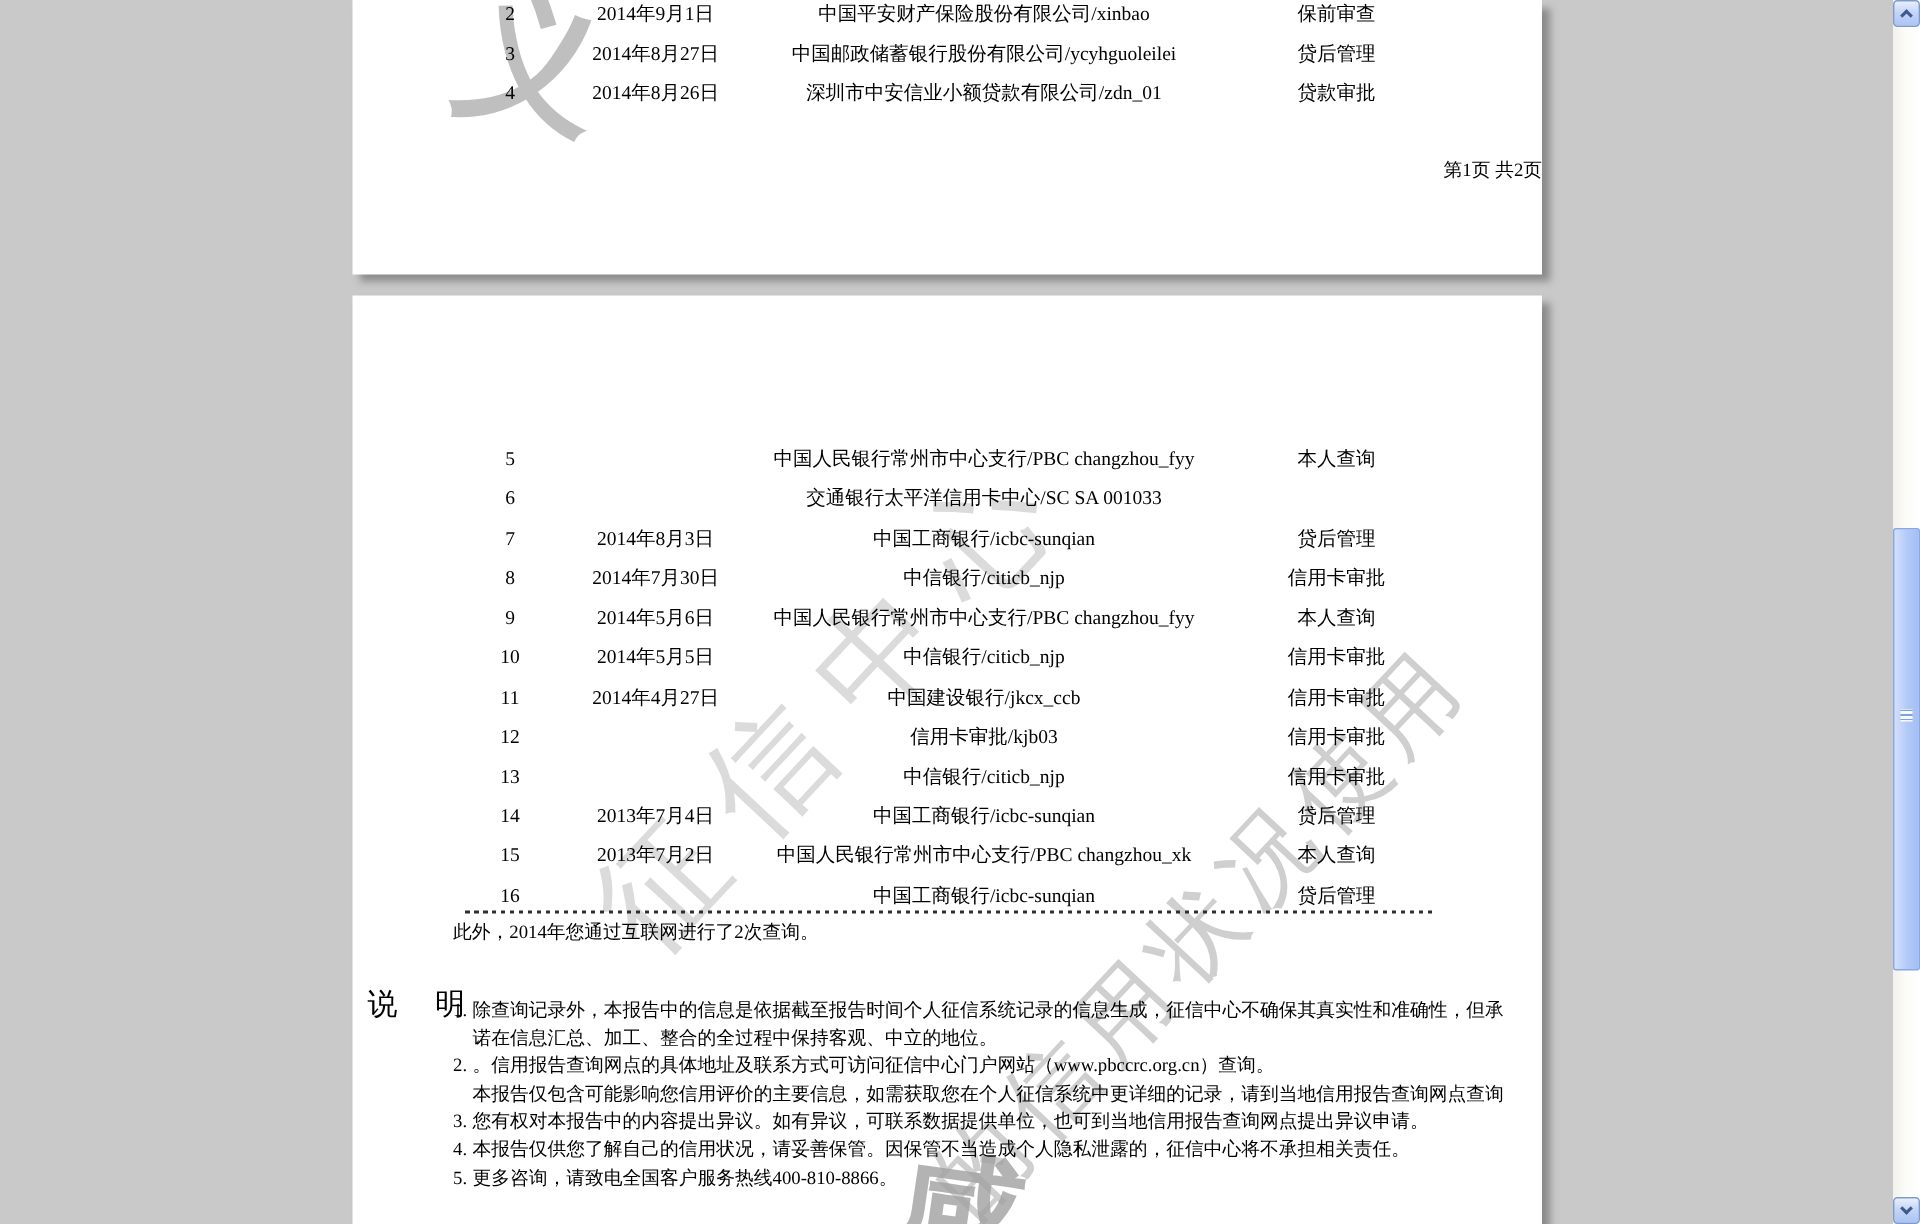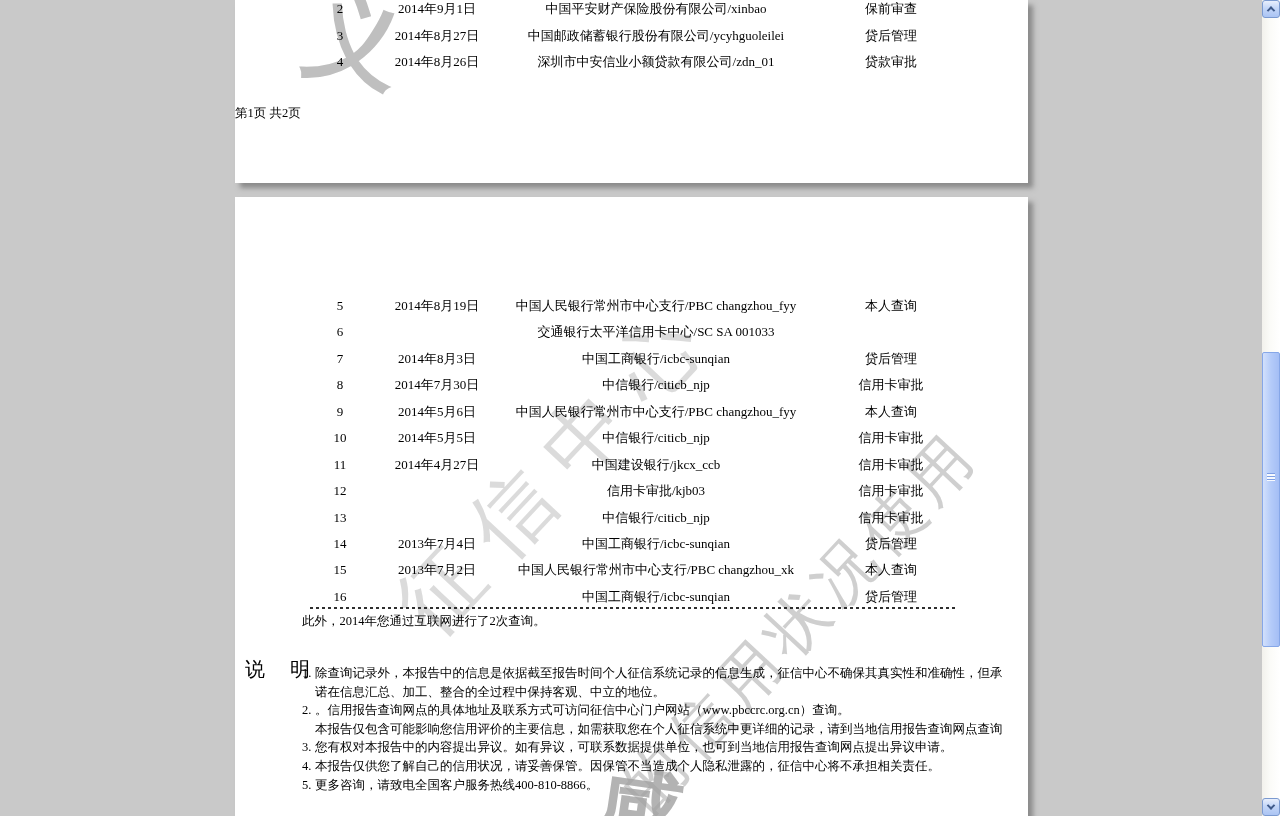--- a/index.html
+++ b/index.html
@@ -30,21 +30,21 @@
   .qrow { position:relative; height:26.5px; font-size:13px; }
   .p2-rows .qrow { height:26.45px; }
   .cell { position:absolute; top:0; line-height:26.5px; text-align:center; white-space:nowrap; }
   .c-num    { left:55px;  width:100px; }
   .c-date   { left:122px; width:160px; }
   .c-org    { left:250px; width:342px; }
   .c-reason { left:570px; width:172px; }
 
   .page-footer {
     position:absolute; top:105px; left:0; right:0; height:16px;
-    text-align:left; font-size:12.5px;font-family:Liberation Serif, serif;
+    text-align:right; font-size:12.5px;font-family:Liberation Serif, serif;
   }
 
   
   .dash-line {
     position:absolute; left:75px; top:410px; width:647px; height:2px;
     background:repeating-linear-gradient(90deg,#2e2e2e 0 3px,transparent 3px 6px);
   }
   .extra-note {
     position:absolute; left:67px; top:416px; font-size:12.5px; white-space:nowrap;text-align:center;
   }
@@ -141,21 +141,20 @@
   </div>
 
   <div class="page page2">
     <span class="wm wm-center">征信中心</span>
     <span class="wm wm-bottom">的信用状况使用</span>
     <span class="wm wm-glyph2">感</span>
 
     <div class="rows p2-rows" id="p2rows">
         <div class="qrow">
     <span class="cell c-num">5</span>
-    <span class="cell c-date">2014年8月19日</span>
     <span class="cell c-org">中国人民银行常州市中心支行/PBC changzhou_fyy</span>
     <span class="cell c-reason">本人查询</span>
   </div>
         <div class="qrow">
     <span class="cell c-num">6</span>
     <span class="cell c-org">交通银行太平洋信用卡中心/SC SA 001033</span>
   </div>
         <div class="qrow">
     <span class="cell c-num">7</span>
     <span class="cell c-date">2014年8月3日</span>

